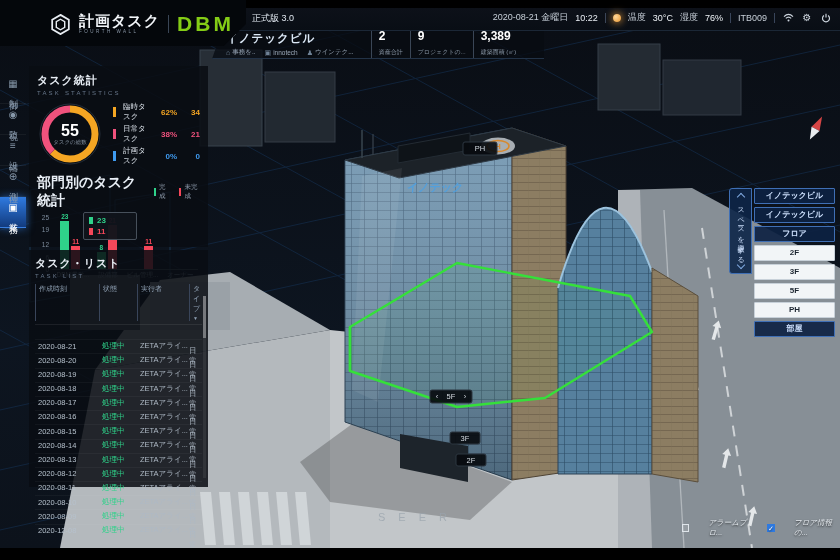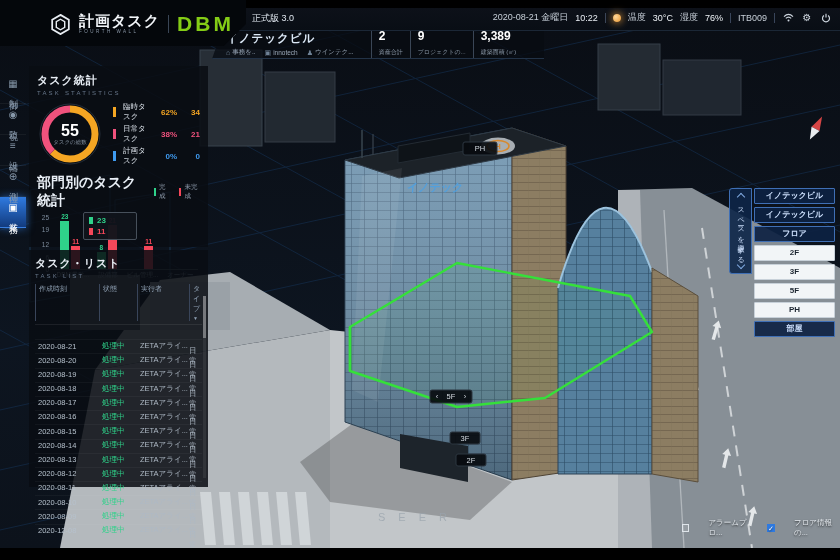--- a/index.html
+++ b/index.html
@@ -103,21 +103,21 @@
   .chev.up{transform:rotate(45deg);}
   .chev.down{transform:rotate(225deg);}
   .floor-btns{right:5px;top:188px;width:81px;display:flex;flex-direction:column;gap:3.5px;z-index:22;}
   .fbtn{height:13.5px;line-height:13.5px;text-align:center;font-size:8px;font-weight:bold;
     border-radius:1px;cursor:pointer;}
   .fbtn.dark{background:rgba(13,34,66,.92);border:1px solid #3f6fb5;color:#cfe2ff;}
   .fbtn.light{background:#f2f5f7;border:1px solid #c8d1d9;color:#1c2530;}
   
   .chk-row{left:682px;top:518px;display:flex;gap:12px;z-index:22;}
   .chk{display:flex;align-items:center;gap:19px;color:#e6ebf0;font-size:7.5px;cursor:pointer;
-    text-shadow:0 1px 2px rgba(0,0,0,.8);}
+    text-shadow:0 1px 2px rgba(0,0,0,.8);font-style:italic;}
   .box{width:8px;height:8px;border:1px solid #dfe5ea;box-sizing:border-box;background:rgba(255,255,255,.12);}
   .box.checked{background:#2f7ae0;border-color:#2f7ae0;color:#fff;font-size:7px;line-height:7px;text-align:center;}
   
   .scene{left:0;top:30px;width:840px;height:518px;z-index:1;}
   .letterbox-b{left:0;top:548px;width:840px;height:12px;background:#000;z-index:40;}
 </style>
 </head>
 <body>
 <div id="stage">
 

